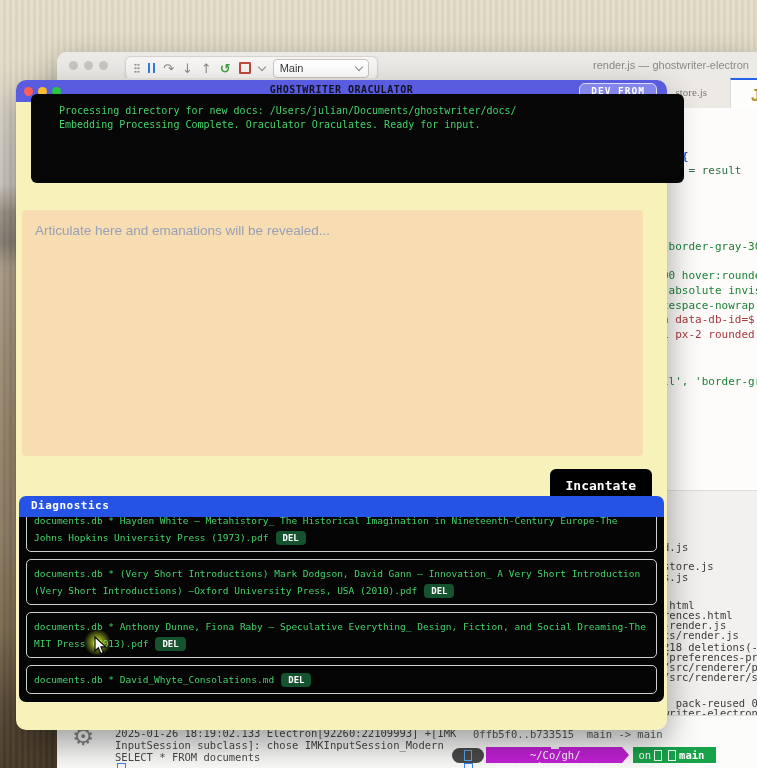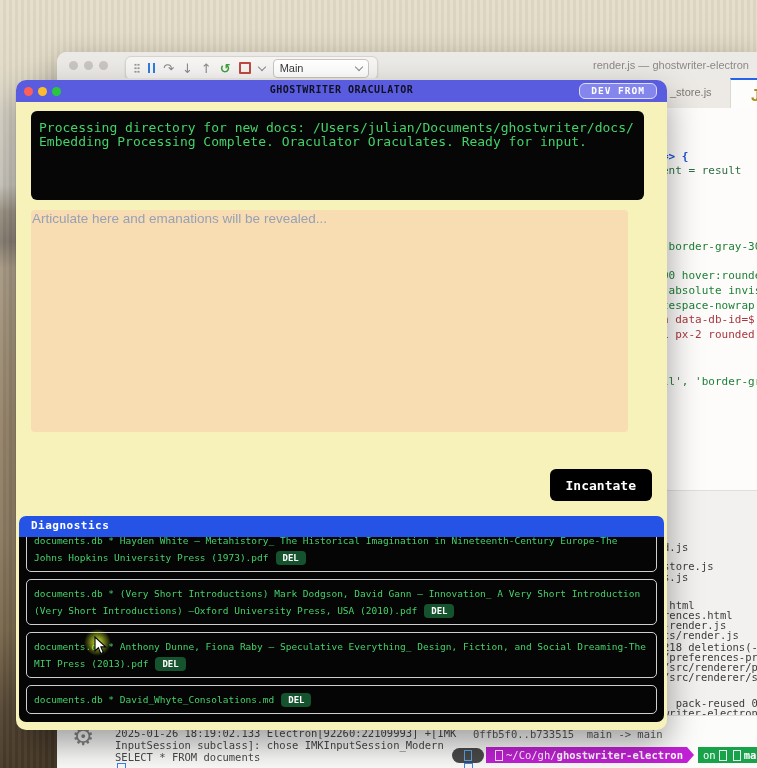--- a/index.html
+++ b/index.html
@@ -25,67 +25,67 @@
   .grip{display:inline-block;width:6px;height:10px;
     background:radial-gradient(circle,#9a9692 1px,transparent 1.2px) 0 0/3px 3.5px;}
   .icon-pause{display:inline-block;width:3px;height:10px;border-left:2.5px solid #2f7de1;border-right:2.5px solid #2f7de1;}
   .dbg-glyph{font-size:13px;color:#8a8a8a;line-height:1;font-family:"DejaVu Sans",sans-serif;}
   .dbg-restart{color:#3f9e3f;font-weight:bold;}
   .icon-stop{display:inline-block;width:8px;height:8px;border:2px solid #c0493f;border-radius:1px;}
   .chev{display:inline-block;width:5px;height:5px;border-right:1.4px solid #8a8a8a;border-bottom:1.4px solid #8a8a8a;transform:rotate(45deg);margin-top:-3px;}
   .main-dd{display:flex;align-items:center;justify-content:space-between;width:82px;height:17px;
     background:#fff;border:1px solid #c9c5c1;border-radius:4px;padding:0 6px;font-size:11px;color:#3a3a3a;}
   .vs-tabstrip{position:absolute;left:0;top:26px;width:100%;height:30px;background:#edeae6;border-bottom:1px solid #dcd8d4;}
-  .tab-inactive{position:absolute;left:613px;top:8px;font-size:11px;color:#7d7975;}
+  .tab-inactive{position:absolute;left:613px;top:8px;font-size:11px;color:#7d7975;font-family:Liberation Serif, serif;}
   .tab-active{position:absolute;left:673px;top:0;width:110px;height:29px;background:#fdfdfc;
     border-top:2px solid #2563eb;border-left:1px solid #dcd8d4;}
   .tab-active .js-badge{position:absolute;left:20px;top:7px;font-size:16px;font-weight:bold;color:#b08c1e;}
   .vs-editor{position:absolute;left:0;top:56px;width:100%;height:382px;background:#fdfcfa;}
   .code-line{position:absolute;left:605px;font-family:"DejaVu Sans Mono",monospace;font-size:11px;white-space:pre;}
   .c-blue{color:#1f4fd8;font-weight:bold;}
   .c-dark{color:#2d6e43;}
   .c-green{color:#1e8138;}
   .c-red{color:#a8373e;}
   .vs-panel{position:absolute;left:0;top:438px;width:100%;height:225px;background:#f2f1ef;border-top:1px solid #e0ddda;}
   .panel-line{position:absolute;left:606px;font-family:"DejaVu Sans Mono",monospace;font-size:10.5px;color:#3c3c3c;white-space:pre;}
   .vs-terminal{position:absolute;left:0;top:663px;width:100%;height:53px;background:#fcfcfb;border-top:1px solid #e2dfdc;}
   .gear{position:absolute;left:15px;top:8px;font-size:25px;color:#8a8a8a;font-family:"DejaVu Sans",sans-serif;line-height:1;}
   .term-line{position:absolute;left:58px;font-family:"DejaVu Sans Mono",monospace;font-size:10.5px;color:#4a4a4a;white-space:pre;}
   .git-line{position:absolute;left:416px;top:12px;font-family:"DejaVu Sans Mono",monospace;font-size:10.5px;color:#5a5a5a;white-space:pre;}
   .cursor-box{position:absolute;width:7px;height:9px;border:1.5px solid #3b82f6;}
   .prompt-bar{position:absolute;left:395px;top:31px;height:16px;display:flex;align-items:center;
     font-family:"DejaVu Sans Mono",monospace;font-size:10.5px;color:#fff;white-space:pre;}
   .p-char{color:#16a34a;font-weight:bold;margin-right:4px;}
   .p-dark{display:flex;align-items:center;justify-content:center;width:32px;height:15px;background:#4a4a4a;border-radius:8px;margin-right:2px;}
-  .p-magenta{display:flex;align-items:center;height:16px;background:#c221d6;padding:0 4px 0 6px;}
+  .p-magenta{display:flex;align-items:center;height:16px;background:#c221d6;padding:0 4px 0 6px;flex-direction:column;}
   .p-arrow{width:0;height:0;border-top:8px solid transparent;border-bottom:8px solid transparent;border-left:7px solid #c221d6;margin-right:4px;}
   .p-green{display:flex;align-items:center;height:16px;background:#18a34b;padding:0 5px;}
   .tofu{display:inline-block;width:6px;height:9px;border:1px solid rgba(255,255,255,.92);margin:0 3px;}
   .tofu-blue{border-color:#5aa7e8;}
   .bold{font-weight:bold;}
   
   .app{position:absolute;left:16px;top:80px;width:651px;height:650px;background:#f6f2ba;
     border-radius:10px;box-shadow:0 14px 34px rgba(0,0,0,.38);}
   .app-titlebar{position:absolute;left:0;top:0;width:100%;height:22px;background:#5a5ce0;border-radius:10px 10px 0 0;}
   .app-lights{position:absolute;left:8px;top:7px;display:flex;gap:5px;}
   .app-light{width:9px;height:9px;border-radius:50%;}
   .l-red{background:#fe5f57;}.l-yellow{background:#febb2e;}.l-green{background:#27c83f;}
   .app-title{position:absolute;left:0;top:4px;width:100%;text-align:center;
     font-family:"DejaVu Sans Mono",monospace;font-size:10px;font-weight:bold;color:#101020;letter-spacing:.5px;}
   .devmode{position:absolute;right:10px;top:3px;height:14px;line-height:14px;padding:0 11px;
     background:#8486ec;border:1.5px solid #dcdcf8;border-radius:6px;
     font-family:"DejaVu Sans Mono",monospace;font-size:9.5px;font-weight:bold;color:#fff;letter-spacing:1px;}
-  .console{position:absolute;left:15px;top:31px;width:597px;height:69px;background:#060606;border-radius:6px;
-    padding:10px 8px;font-family:"DejaVu Sans Mono",monospace;font-size:13px;line-height:13.5px;color:#44d26a;white-space:pre;}
-  .incant-input{position:absolute;left:15px;top:130px;width:595px;height:220px;background:#f8dcb2;border:none;outline:none;
-    border-radius:4px;padding:1px;resize:none;font-family:"Liberation Sans",sans-serif;font-size:13.5px;color:#555;}
+  .console{position:absolute;left:15px;top:14px;width:597px;height:69px;background:#060606;border-radius:6px;
+    padding:10px 28px;font-family:"DejaVu Sans Mono",monospace;font-size:10px;line-height:13.5px;color:#44d26a;white-space:pre;}
+  .incant-input{position:absolute;left:6px;top:130px;width:595px;height:220px;background:#f8dcb2;border:none;outline:none;
+    border-radius:4px;padding:13px;resize:none;font-family:"Liberation Sans",sans-serif;font-size:13.5px;color:#555;}
   .incant-input::placeholder{color:#97a1b5;}
   .incantate{position:absolute;right:15px;top:389px;height:32px;padding:0 16px;background:#000;color:#fff;border:none;
     border-radius:6px;font-family:"DejaVu Sans Mono",monospace;font-size:13px;font-weight:bold;cursor:pointer;}
-  .diagnostics{position:absolute;left:3px;top:436px;width:645px;}
+  .diagnostics{position:absolute;left:3px;top:416px;width:645px;}
   .diag-header{height:15px;background:#2453e6;border-radius:7px 7px 0 0;padding:3px 12px;
     font-family:"DejaVu Sans Mono",monospace;font-size:11px;font-weight:bold;color:#fff;letter-spacing:.5px;}
   .diag-list{height:171px;background:#050505;border-radius:0 0 7px 7px;padding:7px;overflow:hidden;}
   .diag-row{border:1px solid #cfcfcf;border-radius:5px;padding:5px 7px;margin-bottom:7px;
     font-family:"DejaVu Sans Mono",monospace;font-size:9.5px;line-height:17px;color:#44d26a;}
   .diag-row.clipped{margin-top:-18px;}
   .del-btn{display:inline-block;background:#14532d;color:#fff;border:none;border-radius:4px;
     font-family:"DejaVu Sans Mono",monospace;font-size:9px;font-weight:bold;padding:2px 7px;margin-left:7px;cursor:pointer;}
   
   .cursor-glow{position:absolute;left:84px;top:629px;width:27px;height:27px;border-radius:50%;

